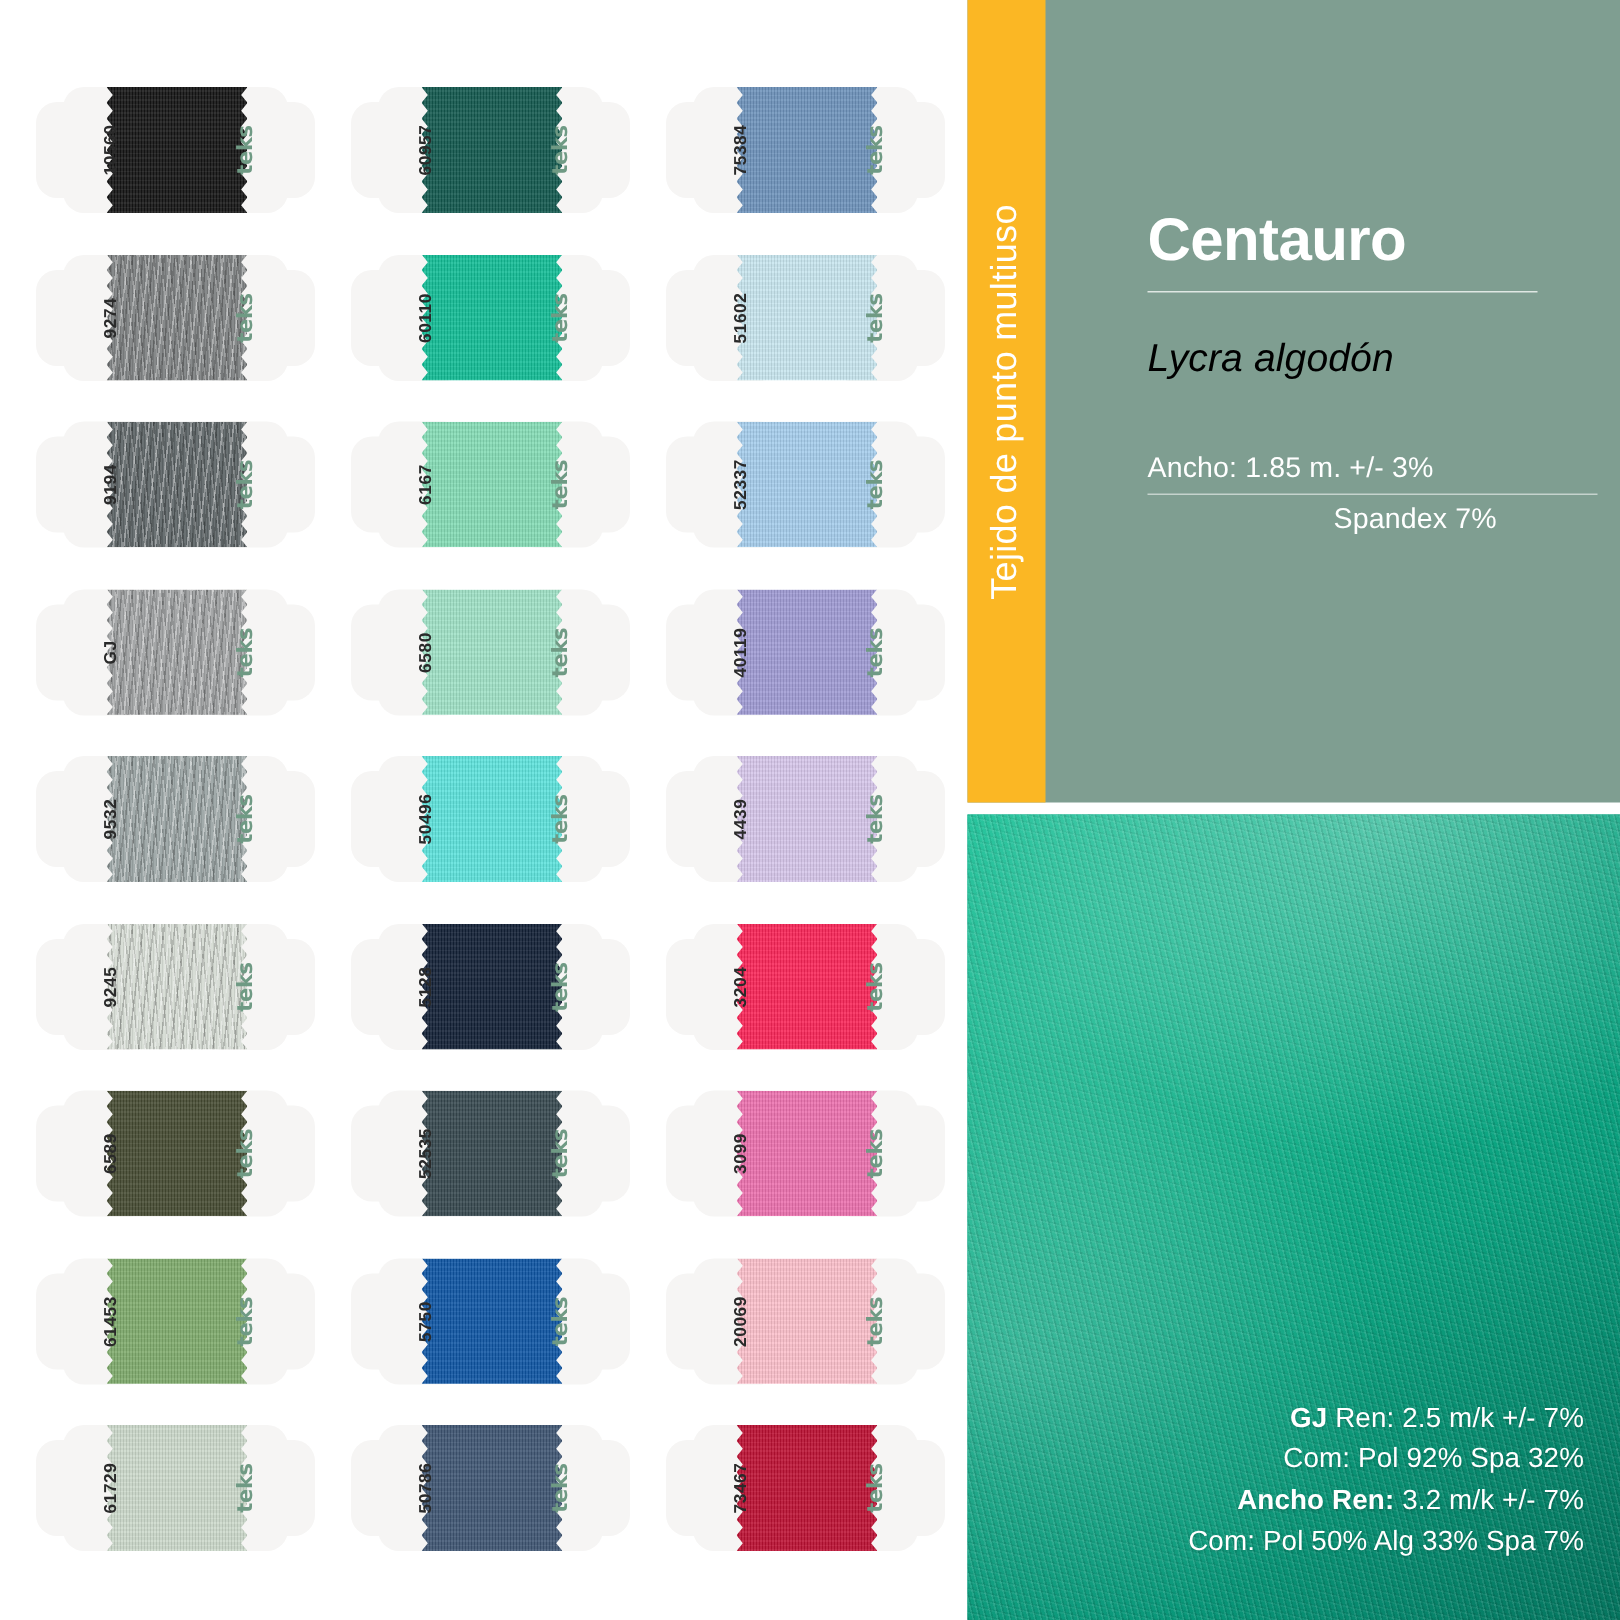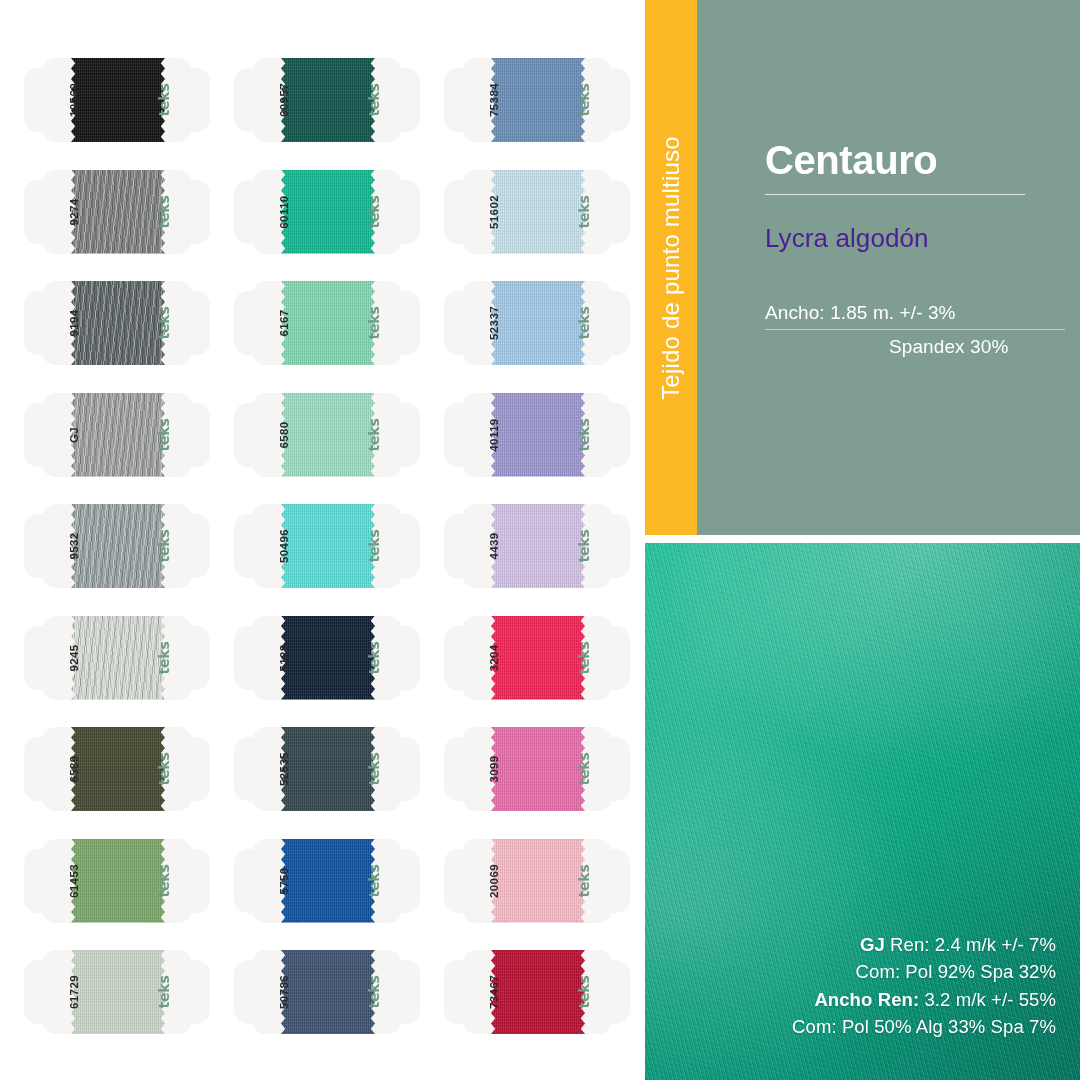--- a/index.html
+++ b/index.html
@@ -137,22 +137,22 @@
   }
   #fabric-title{
     font-size:40px;font-weight:700;color:#ffffff;
     letter-spacing:-.4px;line-height:1;margin:0;
   }
   #title-rule{
     width:260px;height:1px;background:rgba(255,255,255,.75);
     margin:14px 0 0 0;
   }
   #fabric-subtitle{
-    font-size:26px;font-weight:400;color:#4c1d95;
-    margin:30px 0 0 0;letter-spacing:.1px;line-height:1;
+    font-size:26px;font-weight:400;color:#000000;
+    margin:30px 0 0 0;letter-spacing:.1px;line-height:1;font-style:italic;
   }
   #spec-list{
     margin:52px 0 0 0;padding:0;list-style:none;width:300px;
   }
   #spec-list li{
     font-size:19px;color:#ffffff;line-height:1;
     padding:0 0 7px 0;letter-spacing:.1px;white-space:nowrap;
   }
   #spec-list li.ruled{border-bottom:1px solid rgba(255,255,255,.55);margin-bottom:7px;}
   #spec-list li.indent{padding-left:124px;}
@@ -438,32 +438,32 @@
     <div id="vertical-strip">
       <div id="vertical-strip-label">Tejido de punto multiuso</div>
     </div>
 
     <div id="info-body">
       <h1 id="fabric-title">Centauro</h1>
       <div id="title-rule"></div>
       <div id="fabric-subtitle">Lycra algodón</div>
       <ul id="spec-list">
           <li class="ruled">Ancho: 1.85 m. +/- 3%</li>
-          <li class="indent">Spandex 30%</li>
+          <li class="indent">Spandex 7%</li>
         </ul>
     </div>
   </div>
 
   <div id="fabric-photo">
     <div class="photo-layer ph-base"></div>
     <div class="photo-layer ph-fold"></div>
     <div class="photo-layer ph-rib"></div>
     <div class="photo-layer ph-knit"></div>
     <div class="photo-layer ph-curve"></div>
     <div id="photo-specs">
-        <div><b>GJ</b><span> Ren: 2.4 m/k +/- 7%</span></div>
+        <div><b>GJ</b><span> Ren: 2.5 m/k +/- 7%</span></div>
         <div><span>Com: Pol 92% Spa 32%</span></div>
-        <div><b>Ancho Ren:</b><span> 3.2 m/k +/- 55%</span></div>
+        <div><b>Ancho Ren:</b><span> 3.2 m/k +/- 7%</span></div>
         <div><span>Com: Pol 50% Alg 33% Spa 7%</span></div>
       </div>
   </div>
 
 </div>
 
 </body></html>

